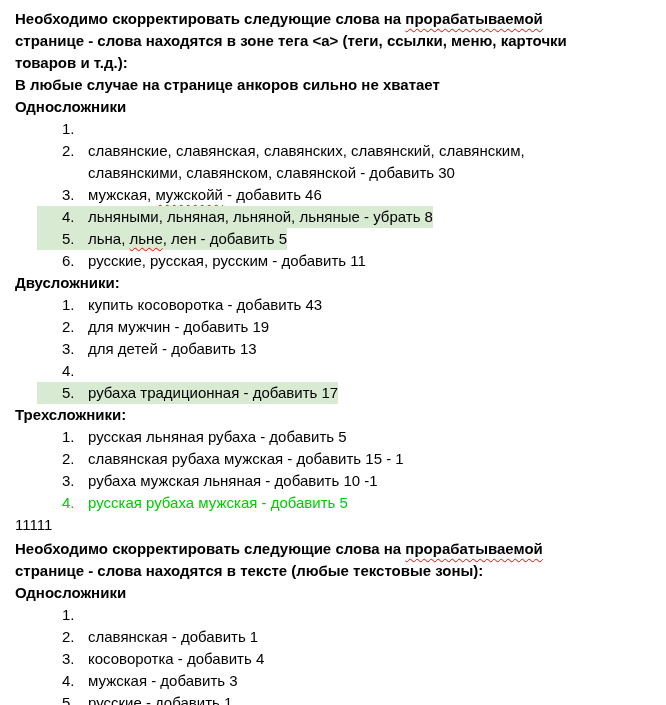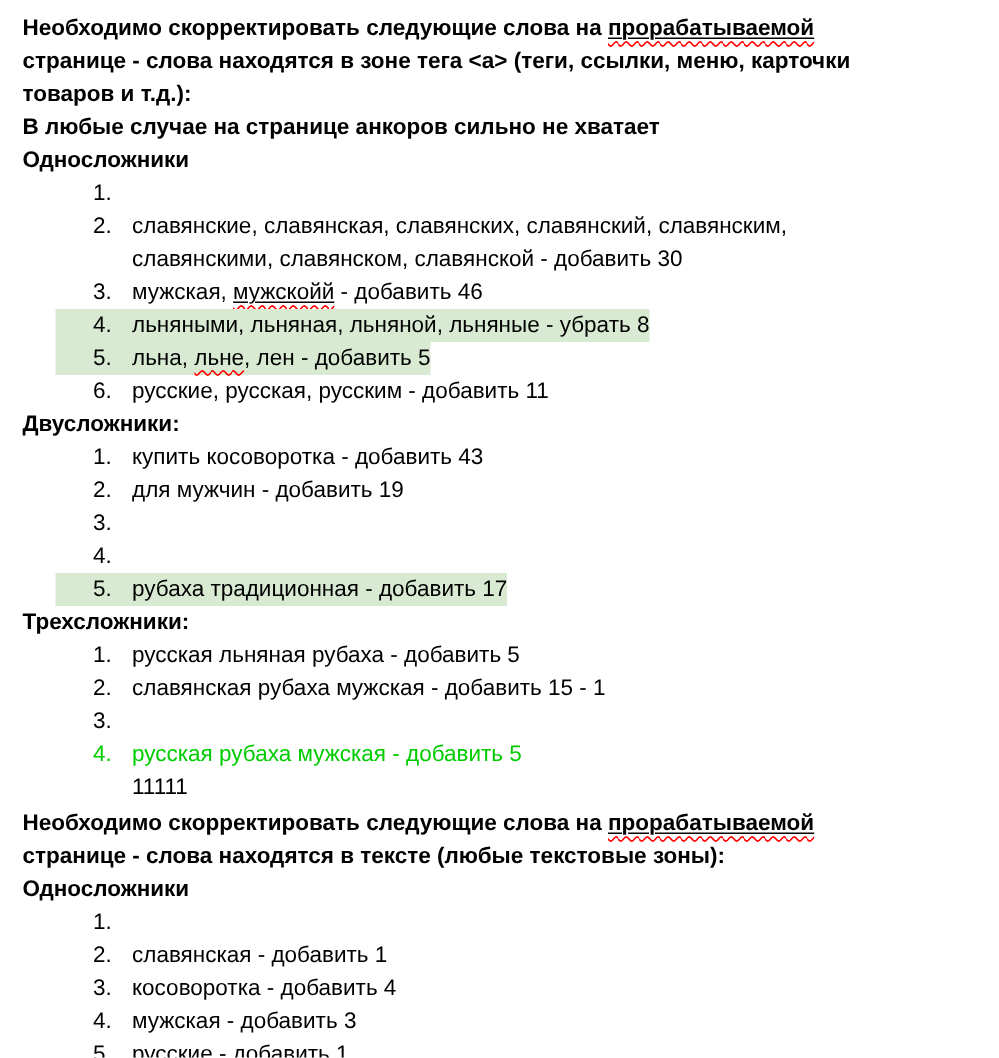--- a/index.html
+++ b/index.html
@@ -10,30 +10,29 @@
     font-size: 15px; line-height: 22px;
   }
   .doc { padding: 8px 15px 0 15px; }
   .heading { font-weight: bold; margin: 0; white-space: pre-wrap; }
   .list { margin: 0; }
   .item { display: flex; }
   .num { flex: none; margin-left: 22px; width: 51px; padding-left: 25px; box-sizing: border-box; }
   .txt { white-space: pre-wrap; }
   .hl .num, .hl .txt { background: var(--hl, #d9ead3); }
   .green { color: var(--green, #00cc00); }
-  .cont { margin-left: 73px; }
+  .cont { }
   .sq {
     text-decoration: underline;
     text-decoration-style: wavy;
     text-decoration-color: var(--sq, #ff0000);
     text-decoration-thickness: 1px;
     text-underline-offset: 3px;
   }
   .u {
-    text-decoration: underline;
     text-decoration-style: solid;
     text-decoration-color: currentColor;
     text-decoration-thickness: 1px;
     text-underline-offset: 2px;
   }
   .u .sq { text-underline-offset: 4px; }
   .section-second { margin-top: 2px; }
 </style>
 </head>
 <body style="background: rgb(255, 255, 255); color: rgb(0, 0, 0);">
@@ -82,20 +81,21 @@
           <div class="item">
             <span class="num">1.</span>
             <span class="txt"><span>купить косоворотка - добавить 43</span></span>
           </div>
           <div class="item">
             <span class="num">2.</span>
             <span class="txt"><span>для мужчин - добавить 19</span></span>
           </div>
           <div class="item">
             <span class="num">3.</span>
+            <span class="txt"><span>для детей - добавить 13</span></span>
           </div>
           <div class="item">
             <span class="num">4.</span>
           </div>
           <div class="item hl">
             <span class="num">5.</span>
             <span class="txt"><span>рубаха традиционная - добавить 17</span></span>
           </div>
         </div>
     </div>
@@ -106,20 +106,21 @@
           <div class="item">
             <span class="num">1.</span>
             <span class="txt"><span>русская льняная рубаха - добавить 5</span></span>
           </div>
           <div class="item">
             <span class="num">2.</span>
             <span class="txt"><span>славянская рубаха мужская - добавить 15 - 1</span></span>
           </div>
           <div class="item">
             <span class="num">3.</span>
+            <span class="txt"><span>рубаха мужская льняная - добавить 10 -1</span></span>
           </div>
           <div class="item green">
             <span class="num">4.</span>
             <span class="txt"><span>русская рубаха мужская - добавить 5</span></span>
           </div>
           <div class="cont">11111</div>
         </div>
     </div>
   </section>
 

